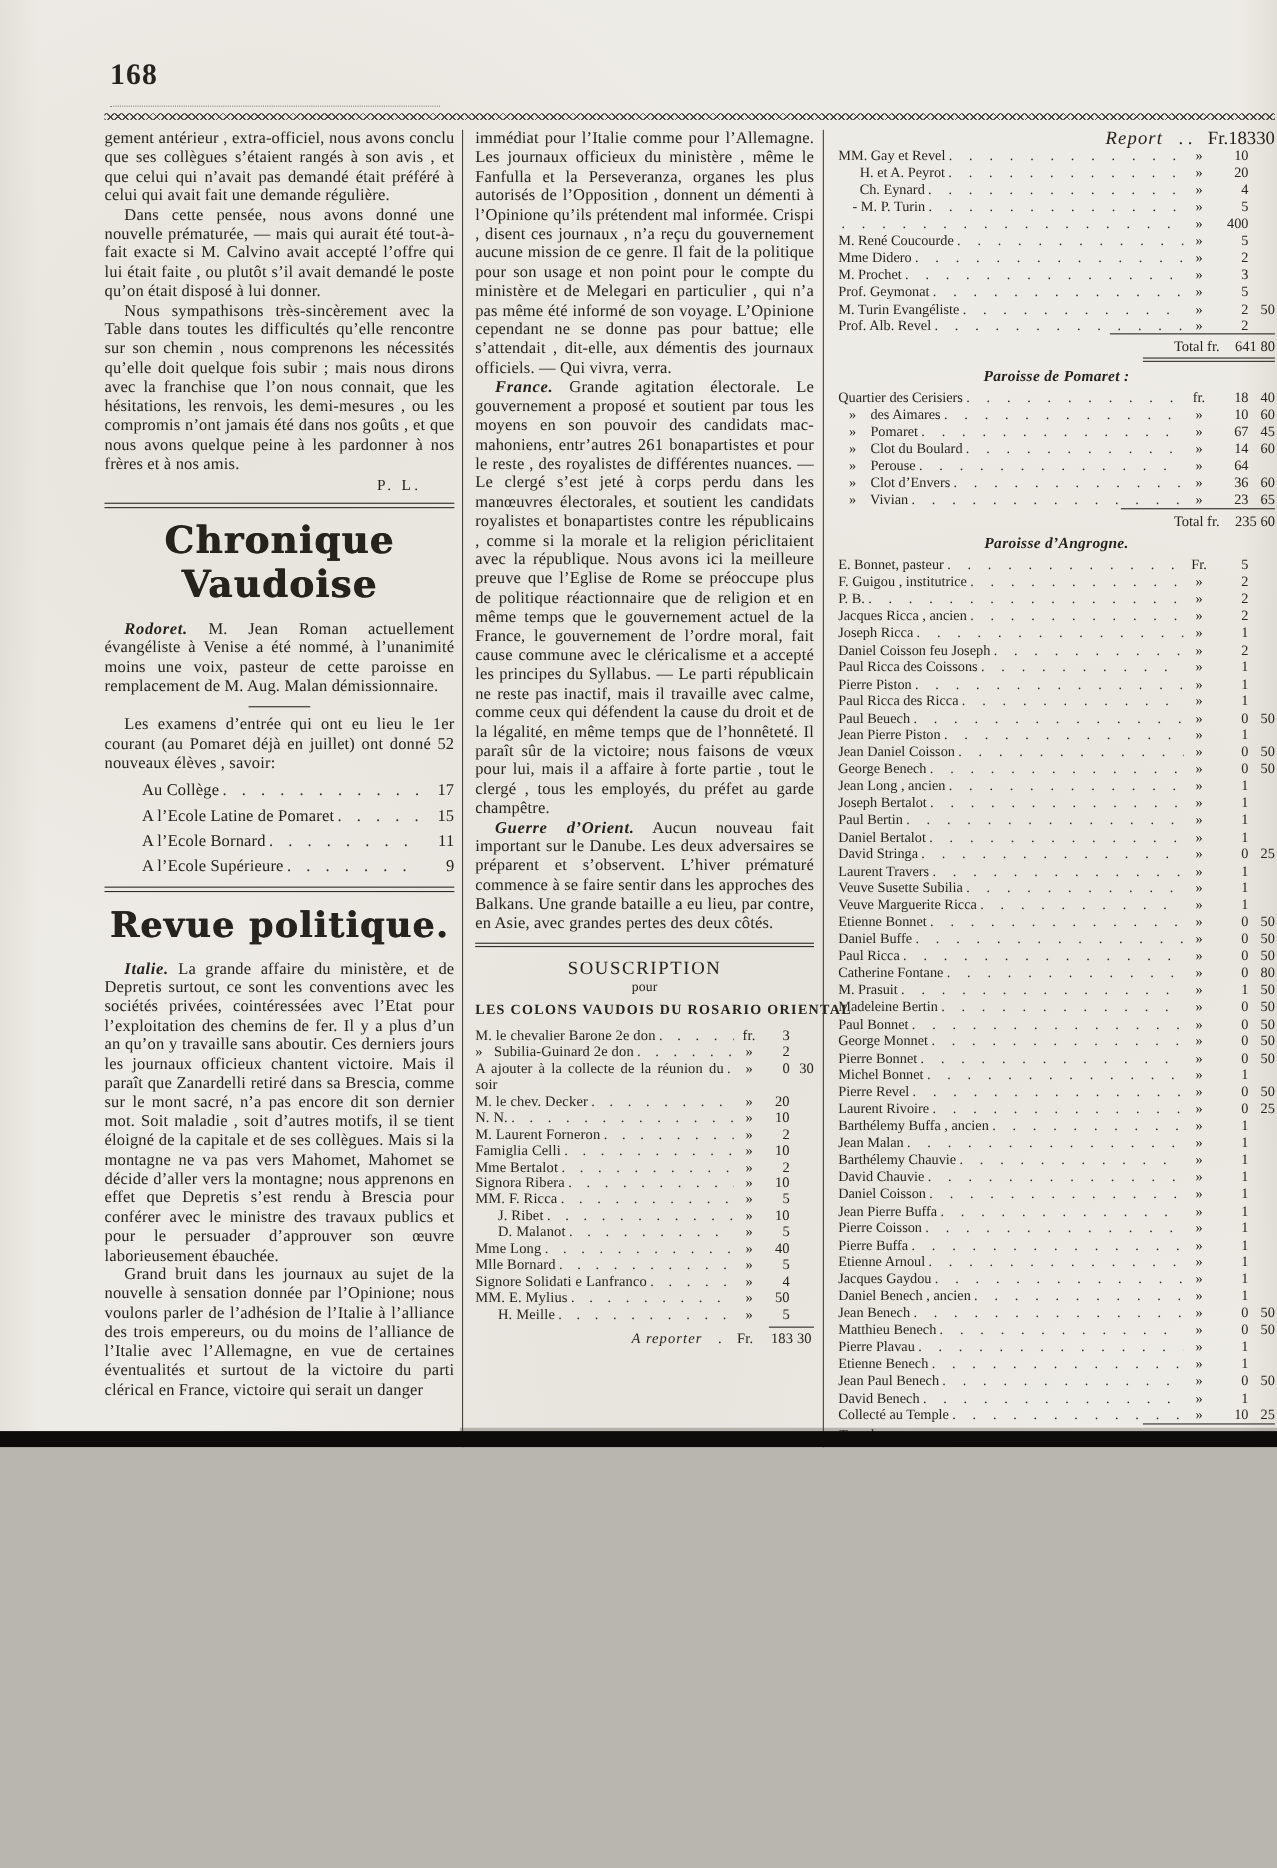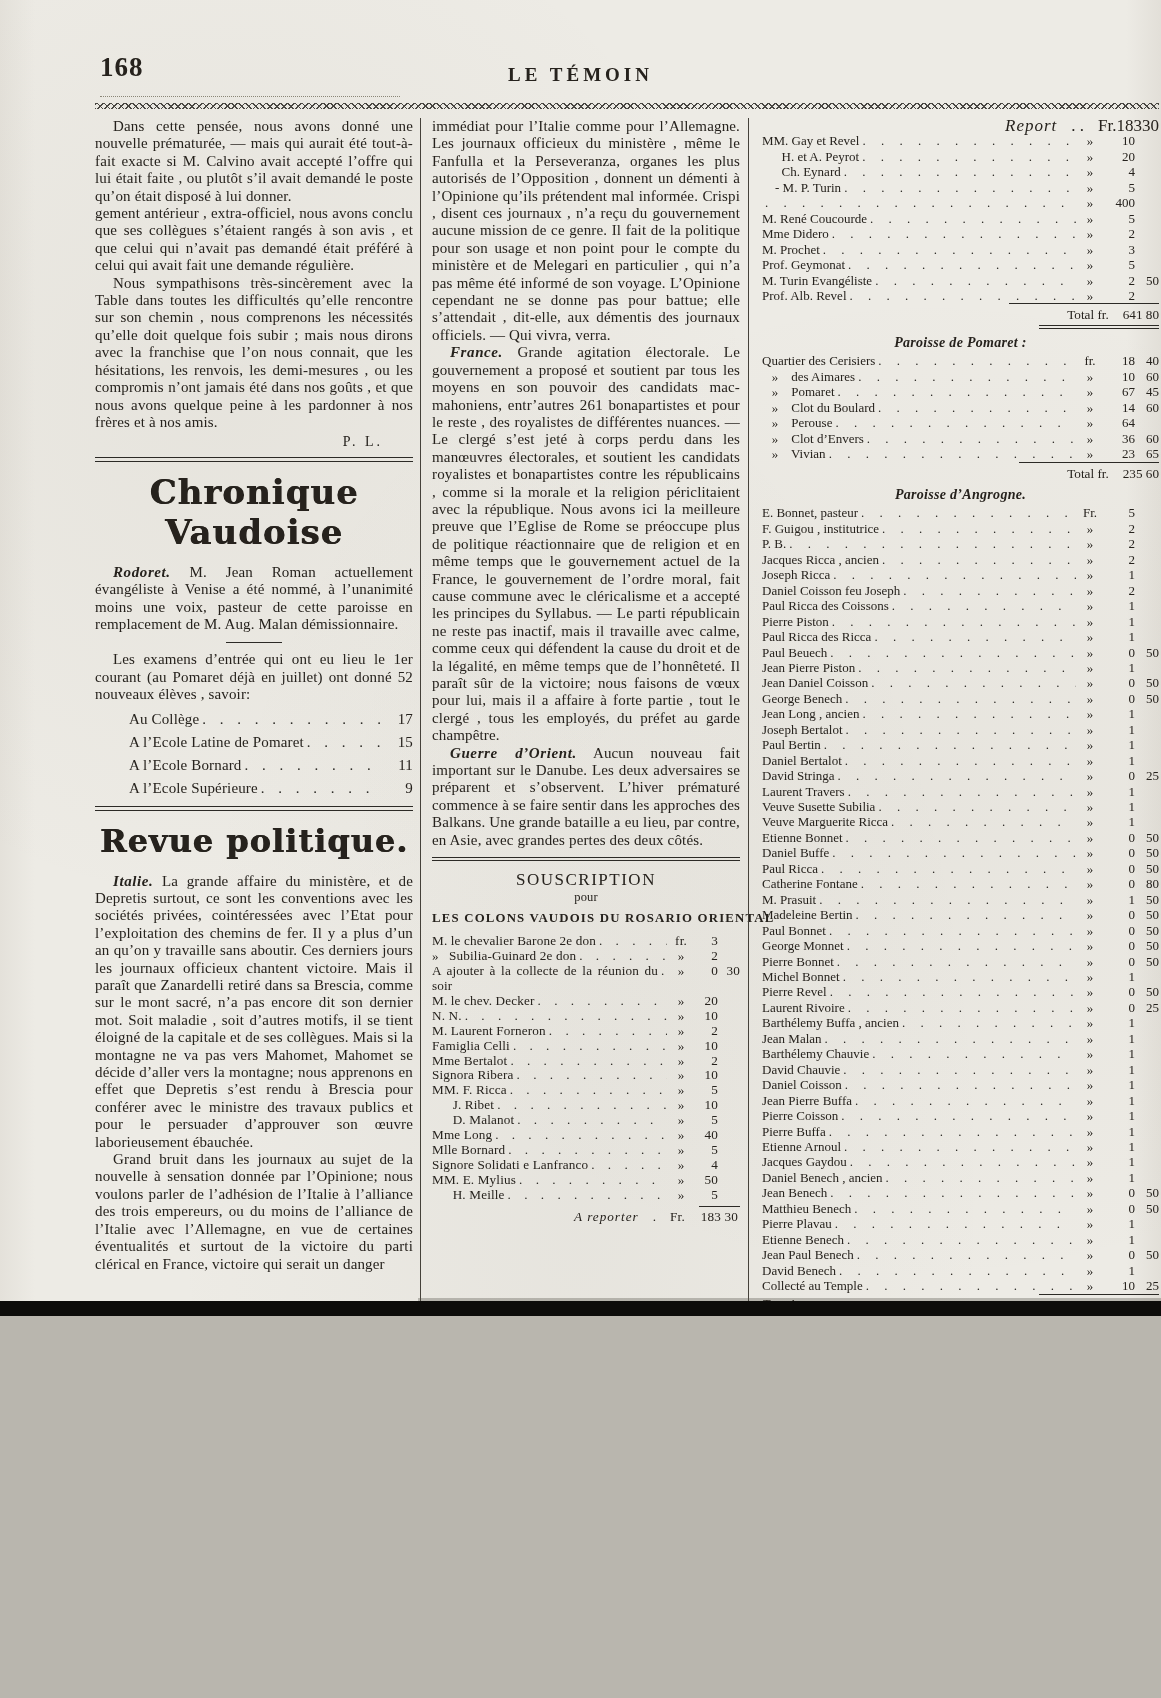--- a/index.html
+++ b/index.html
@@ -87,29 +87,28 @@
   .gerant .it{font-style:italic;}
   .imprint{font-size:13.5px;margin:4px 0 0;word-spacing:2px;letter-spacing:.4px;}
   .botstrip{position:absolute;left:0;right:0;bottom:0;height:15px;background:#0d0c0a;}
   .botstrip2{position:absolute;left:418px;right:0;bottom:15px;height:3px;background:#55524a;opacity:.35;}
 </style>
 </head>
 <body>
 
 <div id="paper">
   <div class="pagenum">168</div>
-  <div class="masthead">LE TÉMOIN</div>
   <div class="dotline"></div>
   <div class="zigzag"></div>
 
   <div class="content">
 
     <div class="col1 bodytext">
+      <p class="para noindent">gement antérieur , extra-officiel, nous avons conclu que ses collègues s’étaient rangés à son avis , et que celui qui n’avait pas demandé était préféré à celui qui avait fait une demande régulière.</p>
       <p class="para">Dans cette pensée, nous avons donné une nouvelle prématurée, — mais qui aurait été tout-à-fait exacte si M. Calvino avait accepté l’offre qui lui était faite , ou plutôt s’il avait demandé le poste qu’on était disposé à lui donner.</p>
-      <p class="para noindent">gement antérieur , extra-officiel, nous avons conclu que ses collègues s’étaient rangés à son avis , et que celui qui n’avait pas demandé était préféré à celui qui avait fait une demande régulière.</p>
       <p class="para">Nous sympathisons très-sincèrement avec la Table dans toutes les difficultés qu’elle rencontre sur son chemin , nous comprenons les nécessités qu’elle doit quelque fois subir ; mais nous dirons avec la franchise que l’on nous connait, que les hésitations, les renvois, les demi-mesures , ou les compromis n’ont jamais été dans nos goûts , et que nous avons quelque peine à les pardonner à nos frères et à nos amis.</p>
       <div class="sig">P. L.</div>
 
       <div class="double-rule"></div>
 
       <div class="blackletter">Chronique Vaudoise</div>
 
       <p class="para"><span class="lead">Rodoret.</span><span> M. Jean Roman actuellement évangéliste à Venise a été nommé, à l’unanimité moins une voix, pasteur de cette paroisse en remplacement de M. Aug. Malan démissionnaire.</span></p>
 
       <div class="short-rule"></div>

